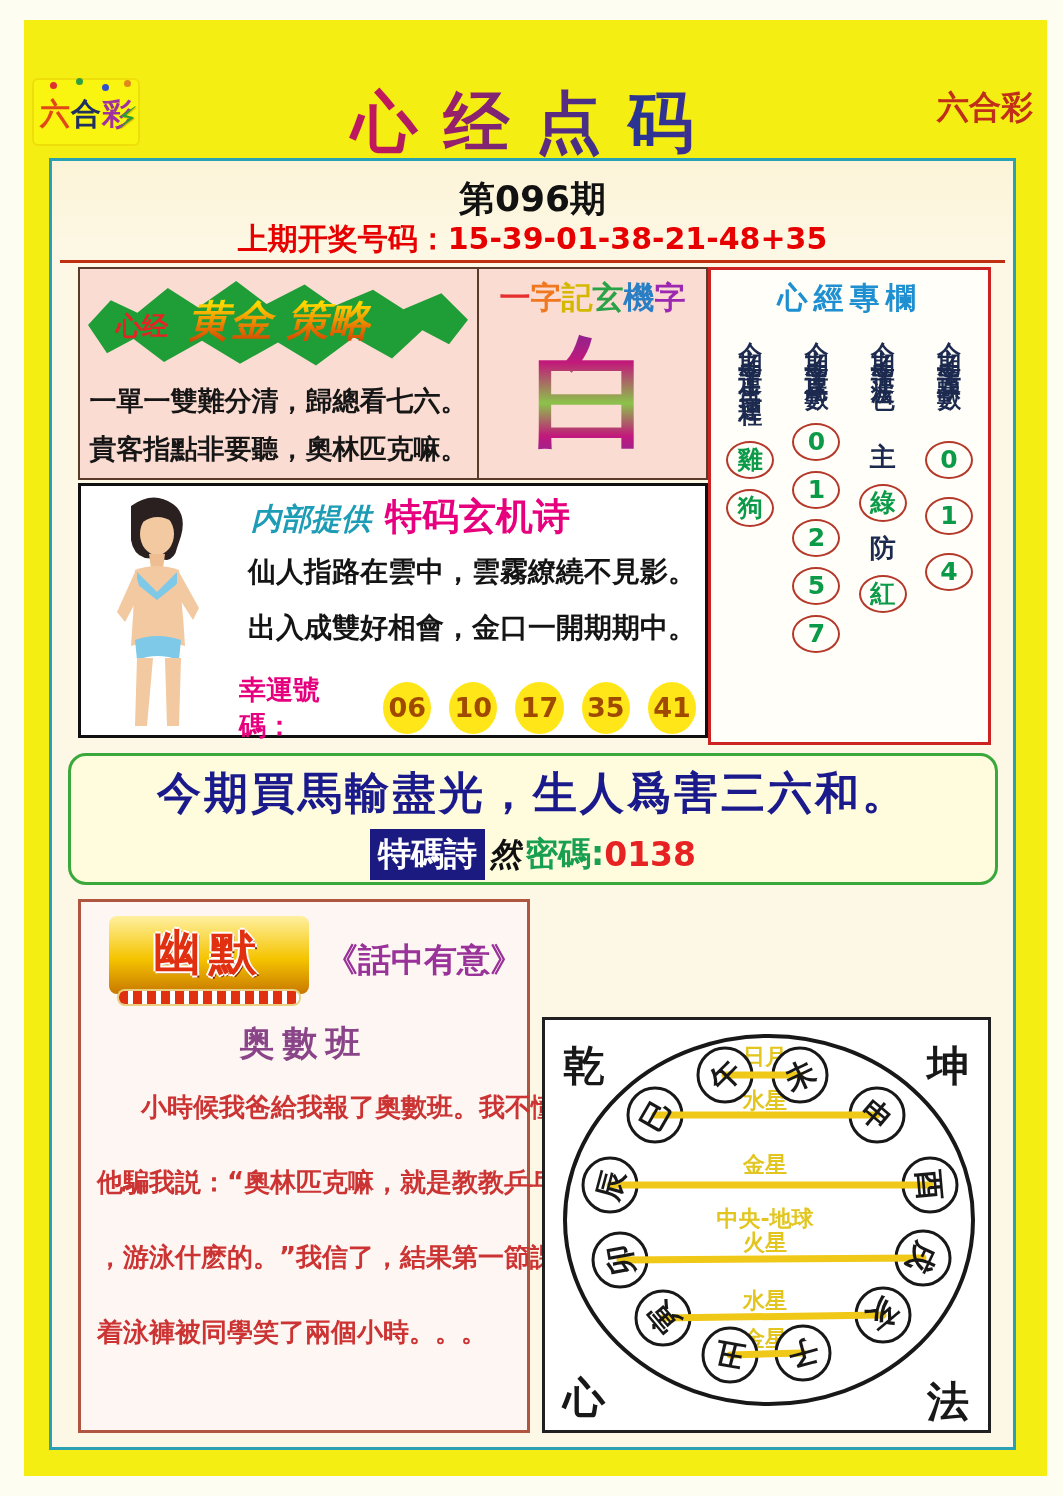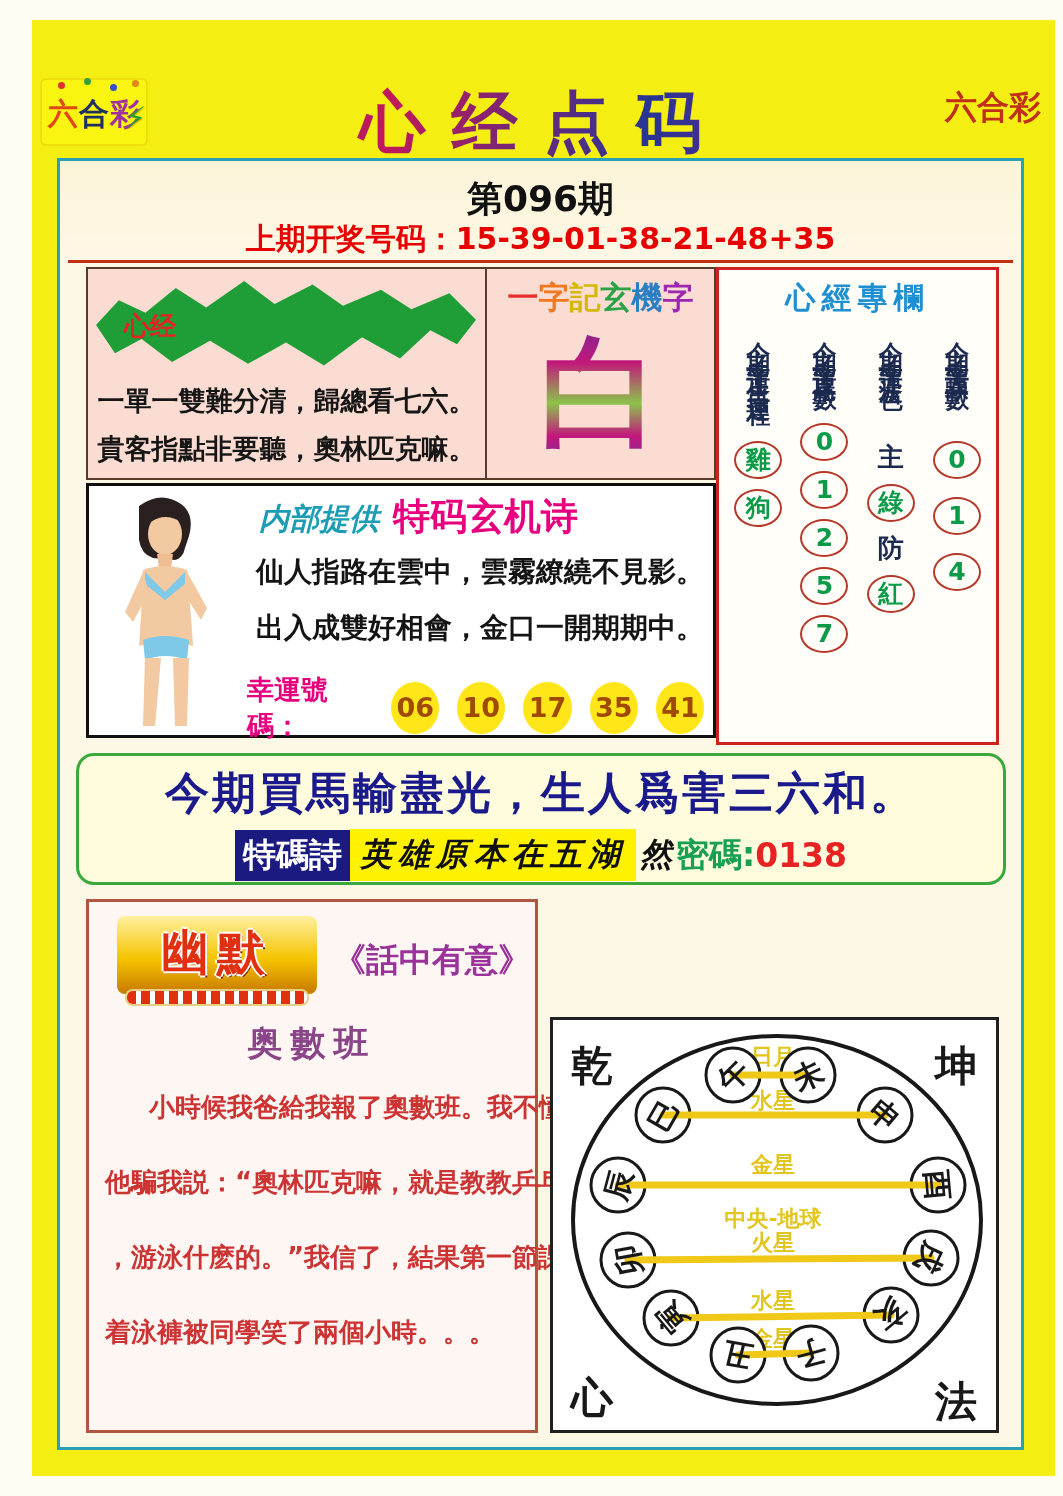--- a/index.html
+++ b/index.html
@@ -1,20 +1,20 @@
 <!DOCTYPE html>
 <html><head>
 <meta charset="utf-8">
 <style>
   * { margin:0; padding:0; box-sizing:border-box; }
   html,body { width:1063px; height:1496px; background:#fdfdf2; font-family:"DejaVu Sans","Liberation Sans",sans-serif; }
   .page { position:relative; width:1063px; height:1496px; overflow:hidden; }
 
   
-  .sheet { position:absolute; left:32px; top:20px; width:1023px; height:1456px; background:#f5ee12; }
+  .sheet { position:absolute; left:24px; top:20px; width:1023px; height:1456px; background:#f5ee12; }
 
   
   .logo-card { position:absolute; left:8px; top:58px; width:108px; height:68px; background:#faf411; border-radius:6px; box-shadow:0 0 0 2px #eedf0a inset; }
   .logo-card .logo-text { position:absolute; left:8px; top:16px; font-size:30px; font-weight:900; letter-spacing:1px; }
   .logo-text .c1{color:#e04818;} .logo-text .c2{color:#203060;} .logo-text .c3{color:#a030a0;}
   .logo-bolt { position:absolute; right:2px; top:22px; font-size:30px; color:#2aa030; text-shadow:1px 1px 0 #e8c000; }
   .confetti span { position:absolute; width:7px; height:7px; border-radius:50%; }
   .confetti .d1{left:18px; top:4px; background:#e03030;} .confetti .d2{left:44px; top:0px; background:#30a040;}
   .confetti .d3{left:70px; top:6px; background:#3050d0;} .confetti .d4{left:92px; top:2px; background:#e08820;}
   .main-title { position:absolute; left:0; top:58px; width:100%; text-align:center; font-size:66px; font-weight:900; letter-spacing:26px;
@@ -119,20 +119,21 @@
     <div class="logo-right">六合彩</div>
 
     <div class="content">
       <div class="issue">第096期</div>
       <div class="lastdraw">上期开奖号码：15-39-01-38-21-48+35</div>
       <div class="red-rule"></div>
 
       <div class="box-a">
         <div class="starburst"></div>
         <div class="star-tag">心经</div>
+        <div class="star-title">黄金 策略</div>
         <div class="golden-poem">
           <div>一單一雙難分清，歸總看七六。</div>
           <div>貴客指點非要聽，奧林匹克嘛。</div>
         </div>
       </div>
 
       <div class="box-b">
         <div class="rainbow">
           <span>一</span><span>字</span><span>記</span><span>玄</span><span>機</span><span>字</span>
         </div>
@@ -207,21 +208,20 @@
           <span class="lucky-num">17</span>
           <span class="lucky-num">35</span>
           <span class="lucky-num">41</span>
         </div>
       </div>
 
       <div class="banner">
         <div class="banner-line1">今期買馬輸盡光，生人爲害三六和。</div>
         <div class="banner-line2">
           <span class="tag-te">特碼詩</span>
-          <span class="poem-hl">英雄原本在五湖</span>
           <span class="poem-suffix">然</span>
           <span class="secret-label">密碼:</span>
           <span class="secret-value">0138</span>
         </div>
       </div>
 
       <div class="humor">
         <div class="badge">
           <div class="badge-chars">幽默</div>
           <div class="badge-band"></div>

